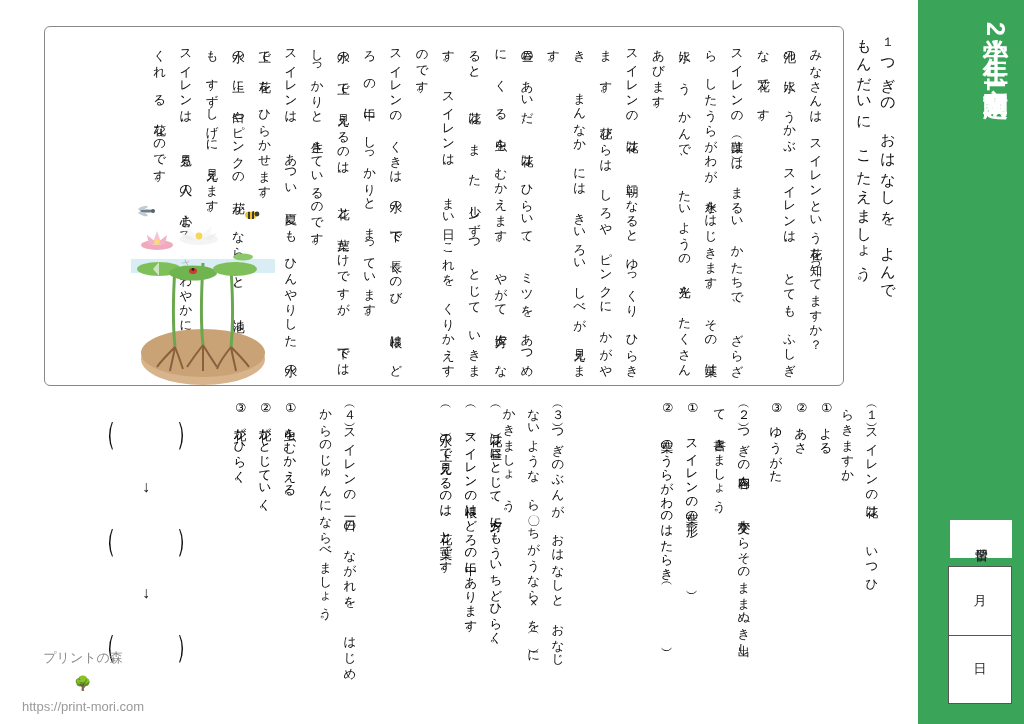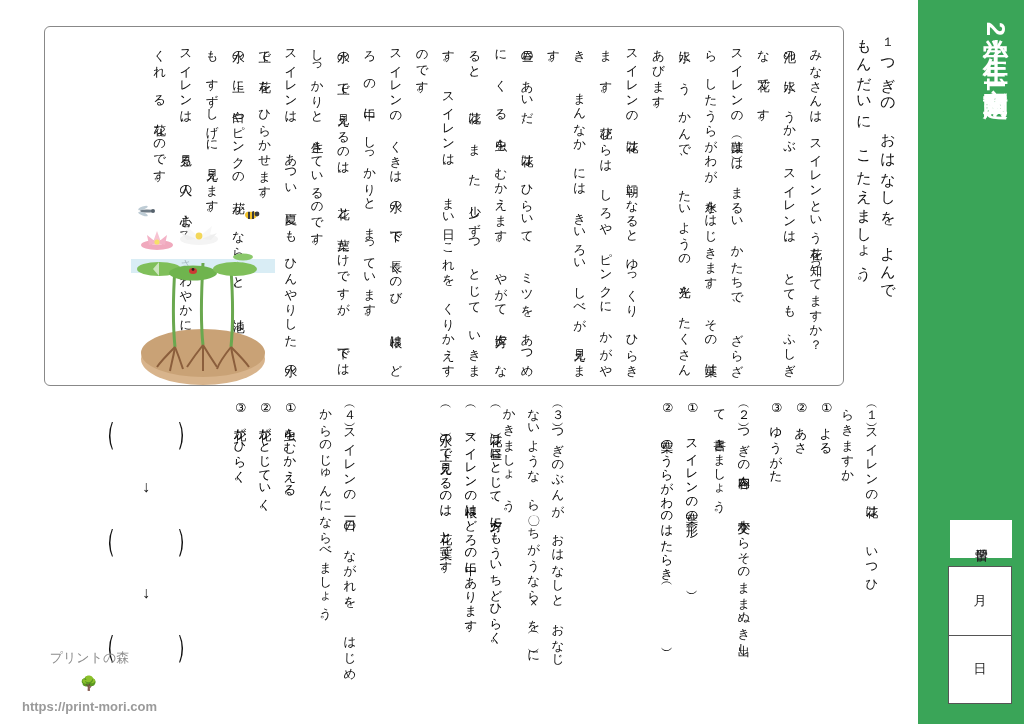--- a/index.html
+++ b/index.html
@@ -124,21 +124,21 @@
   .paren-big{font-size:20px;color:#111;transform:scaleY(1.6);}
   .arrow{font-size:16px;color:#111;}
 
   
   .footer{
     position:absolute;left:22px;bottom:10px;
     display:flex;align-items:center;gap:8px;
     font-size:13px;color:#9a9a9a;flex-direction:column;
   }
   .footer .brand{color:#8d8d8d;}
-  .footer .url{color:#9a9a9a;font-weight:bold;}
+  .footer .url{color:#9a9a9a;}
   .tree{color:#3aa558;font-size:14px;}
 </style>
 </head>
 <body>
 
 <div class="page">
 
   <div class="sheet">
 
     <div class="instruction">

